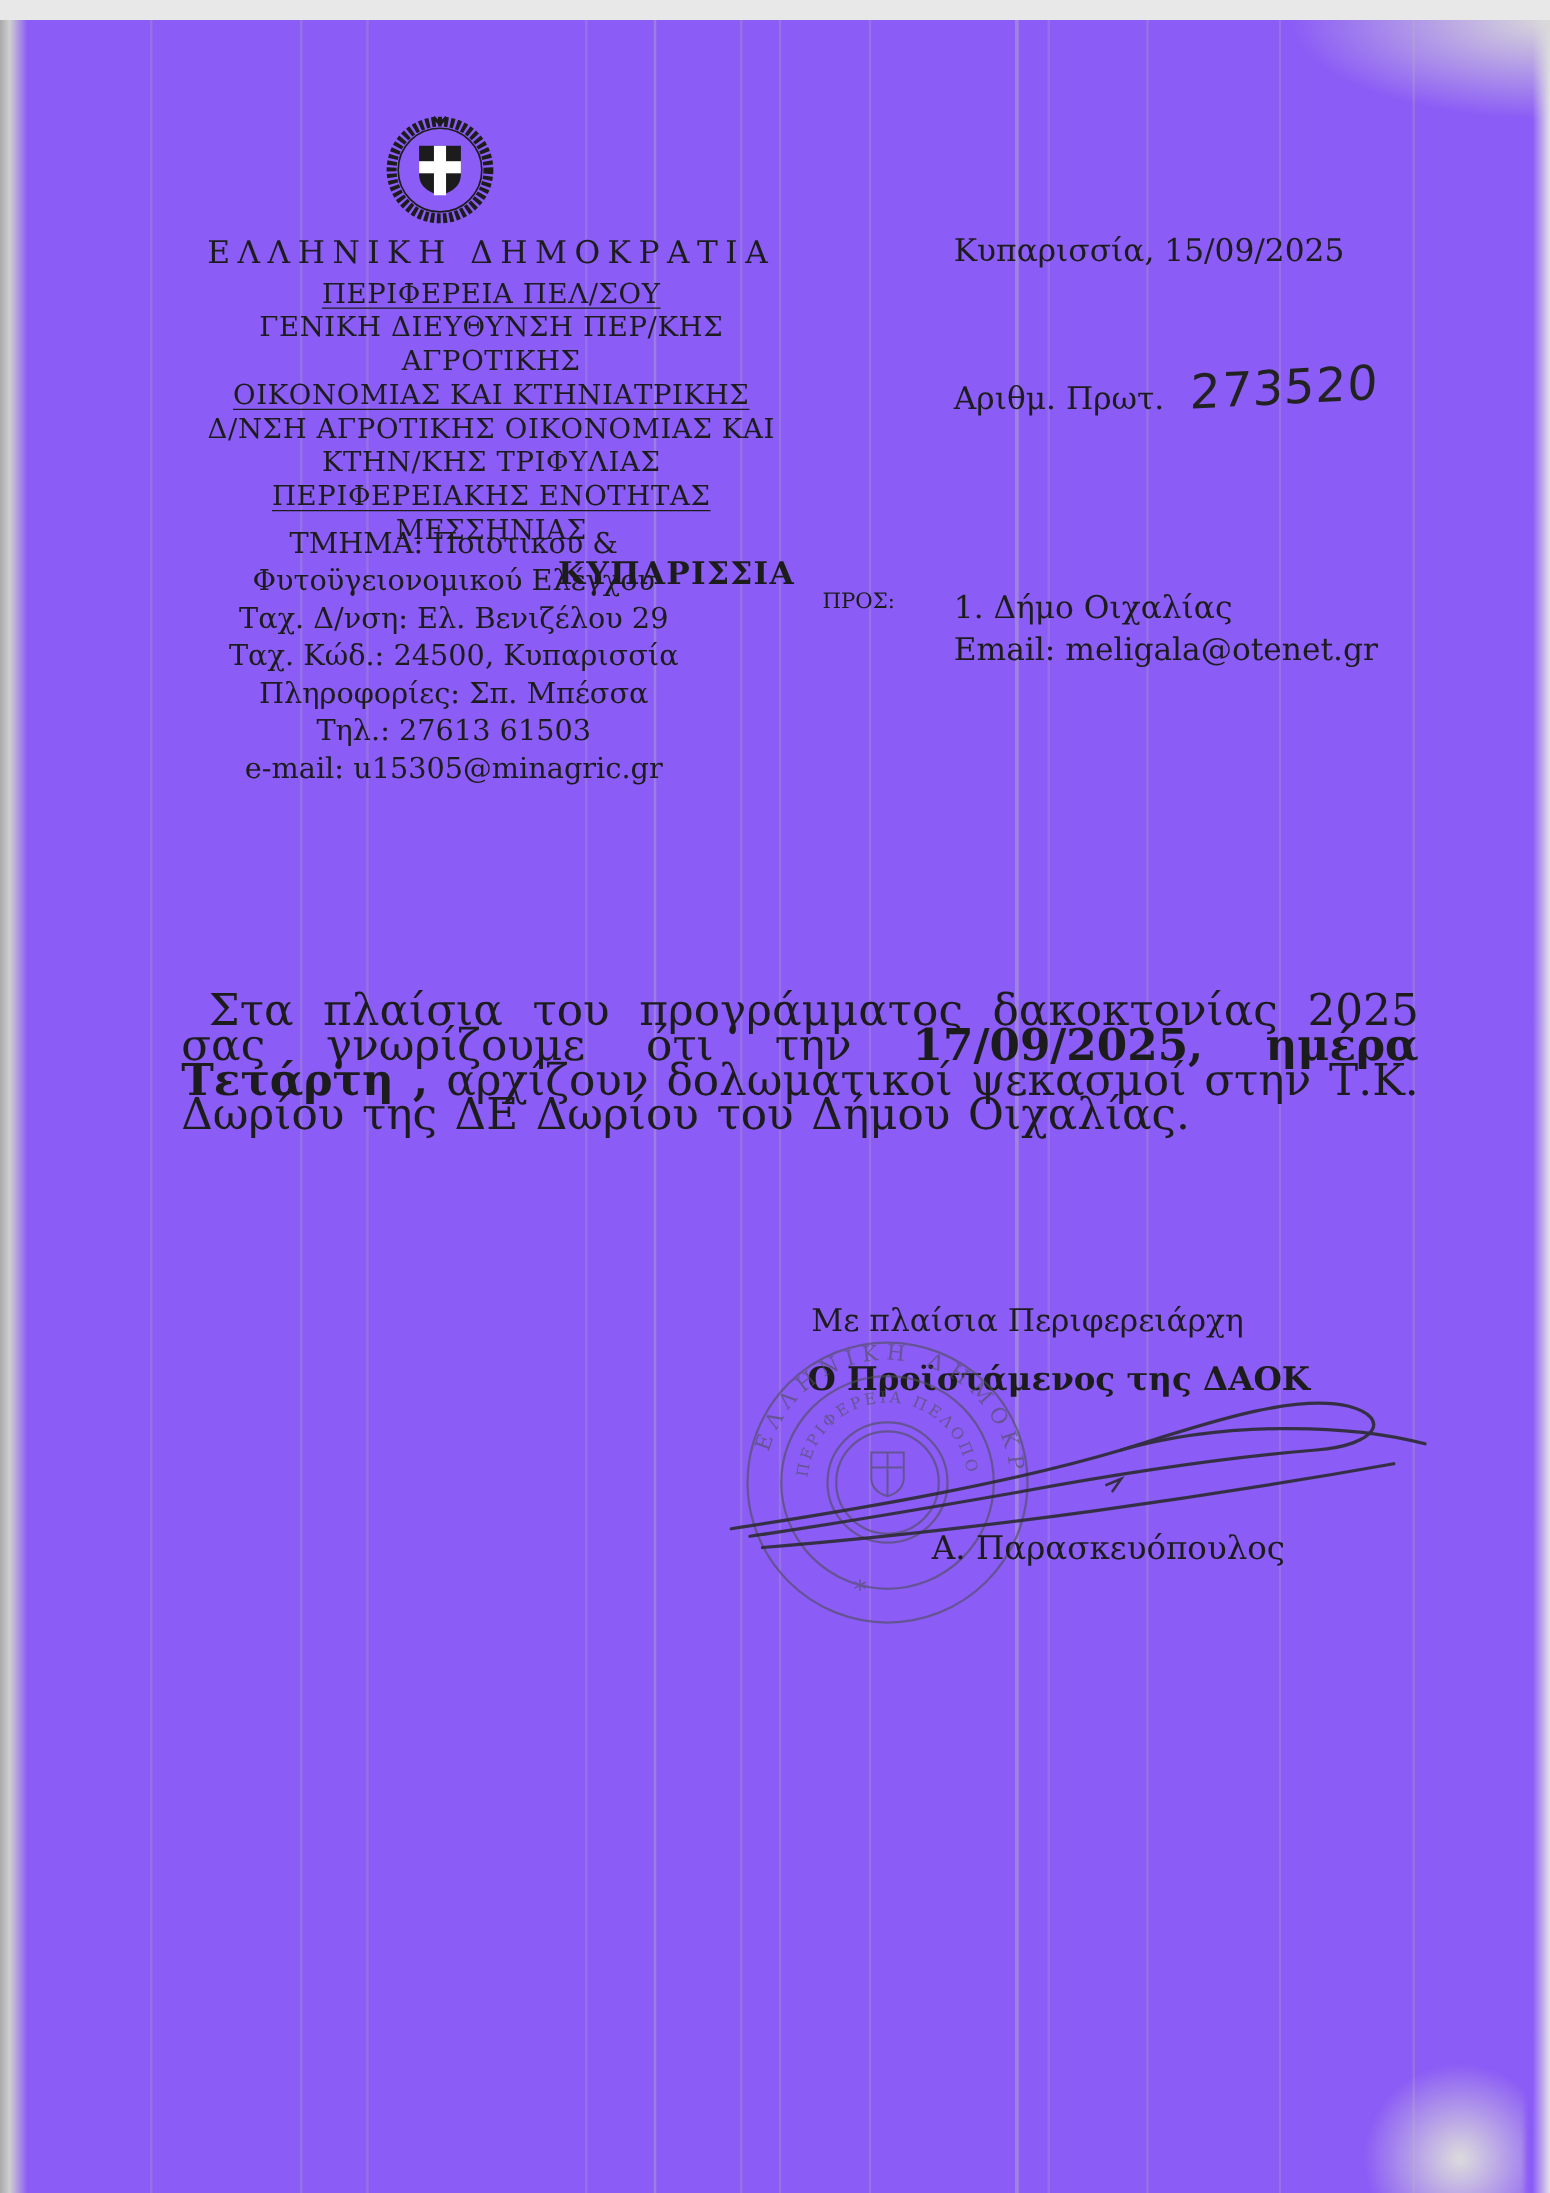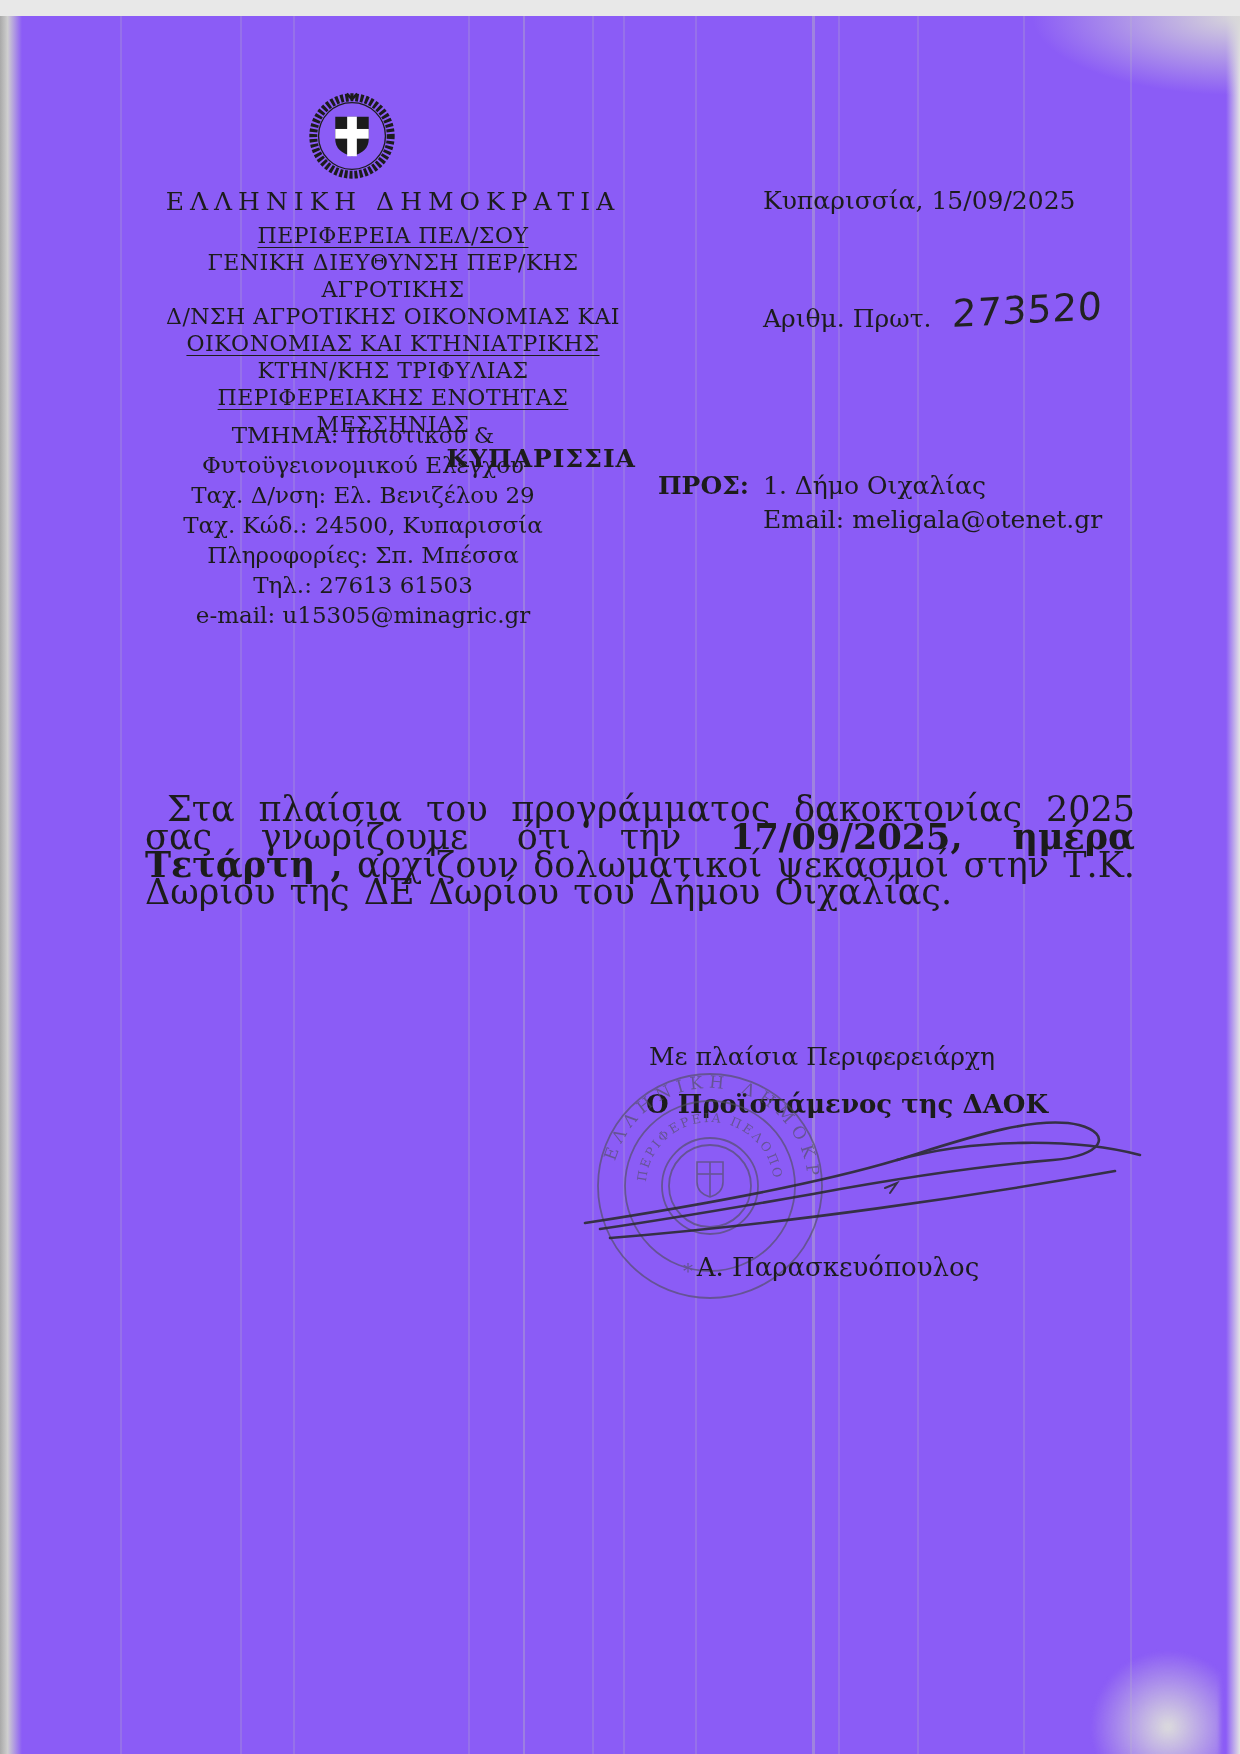--- a/index.html
+++ b/index.html
@@ -28,33 +28,33 @@
   .u{text-decoration:underline;text-underline-offset:4px;text-decoration-thickness:1px;}
   .org-city{font-weight:bold;font-size:25px;margin-top:7px;letter-spacing:1px;text-align:right;}
   .contact-block{position:absolute;left:148px;top:404px;width:430px;text-align:center;
     font-size:23px;line-height:30px;}
   
   .place-date{position:absolute;left:763px;top:170px;font-size:25px;}
   .protocol{position:absolute;left:763px;top:288px;font-size:25px;}
   .protocol-number{position:absolute;left:952px;top:272px;font-size:38px;
     font-family:"DejaVu Sans","Liberation Sans",sans-serif;
     transform:rotate(-3deg) skewX(-5deg);letter-spacing:1px;color:#222;}
-  .to-label{position:absolute;left:658px;top:455px;font-size:25px;font-weight:bold;}
+  .to-label{position:absolute;left:658px;top:455px;font-size:17px;font-weight:normal;}
   .recipient{position:absolute;left:763px;top:455px;font-size:25px;}
   .recipient-email{position:absolute;left:763px;top:489px;font-size:25px;}
   
   .subject{position:absolute;left:150px;top:697px;font-size:25px;width:900px;}
   .subject-label{font-weight:bold;margin-right:14px;}
   .body-par{position:absolute;left:145px;top:780px;width:990px;font-size:35px;
     line-height:27px;text-align:justify;text-indent:22px;word-spacing:3px;}
   .b{font-weight:bold;}
   
   .sig-byorder{position:absolute;left:612px;top:1026px;width:420px;text-align:center;font-size:25px;}
   .sig-title{position:absolute;left:622px;top:1073px;width:450px;text-align:center;font-size:26px;font-weight:bold;}
-  .sig-name{position:absolute;left:648px;top:1236px;width:380px;text-align:center;font-size:26px;}
+  .sig-name{position:absolute;left:648px;top:1208px;width:380px;text-align:right;font-size:26px;}
   .stamp{position:absolute;left:588px;top:1050px;width:244px;height:240px;opacity:.62;}
   .signature-strokes{position:absolute;left:555px;top:1082px;width:600px;height:170px;}
 </style>
 </head>
 <body>
 
 <div class="page">
 
   <div class="edge-left"></div>
   <div class="edge-right"></div>
@@ -80,22 +80,22 @@
     <path d="M 31,34 h38 v26 q0,14 -19,19 q-19,-5 -19,-19 z" fill="#1c1c1c"></path>
     <rect x="44.5" y="34" width="11" height="45" fill="#ffffff"></rect>
     <rect x="31" y="48" width="38" height="11" fill="#ffffff"></rect>
     <path d="M 44,8 l6,6 l6,-6" fill="none" stroke="#1c1c1c" stroke-width="3"></path>
   </svg>
 
   <div class="org-block">
     <div class="org-line1">ΕΛΛΗΝΙΚΗ ΔΗΜΟΚΡΑΤΙΑ</div>
     <div><span class="u">ΠΕΡΙΦΕΡΕΙΑ ΠΕΛ/ΣΟΥ</span></div>
     <div>ΓΕΝΙΚΗ ΔΙΕΥΘΥΝΣΗ ΠΕΡ/ΚΗΣ ΑΓΡΟΤΙΚΗΣ</div>
+    <div><span class="u">ΟΙΚΟΝΟΜΙΑΣ ΚΑΙ ΚΤΗΝΙΑΤΡΙΚΗΣ</span></div>
     <div>Δ/ΝΣΗ ΑΓΡΟΤΙΚΗΣ ΟΙΚΟΝΟΜΙΑΣ ΚΑΙ</div>
-    <div><span class="u">ΟΙΚΟΝΟΜΙΑΣ ΚΑΙ ΚΤΗΝΙΑΤΡΙΚΗΣ</span></div>
     <div>ΚΤΗΝ/ΚΗΣ ΤΡΙΦΥΛΙΑΣ</div>
     <div><span class="u">ΠΕΡΙΦΕΡΕΙΑΚΗΣ ΕΝΟΤΗΤΑΣ</span><span> ΜΕΣΣΗΝΙΑΣ</span></div>
     <div class="org-city">ΚΥΠΑΡΙΣΣΙΑ</div>
   </div>
 
   <div class="contact-block">
     <div>ΤΜΗΜΑ: Ποιοτικού &amp;</div>
     <div>Φυτοϋγειονομικού Ελέγχου</div>
     <div>Ταχ. Δ/νση: Ελ. Βενιζέλου 29</div>
     <div>Ταχ. Κώδ.: 24500, Κυπαρισσία</div>

